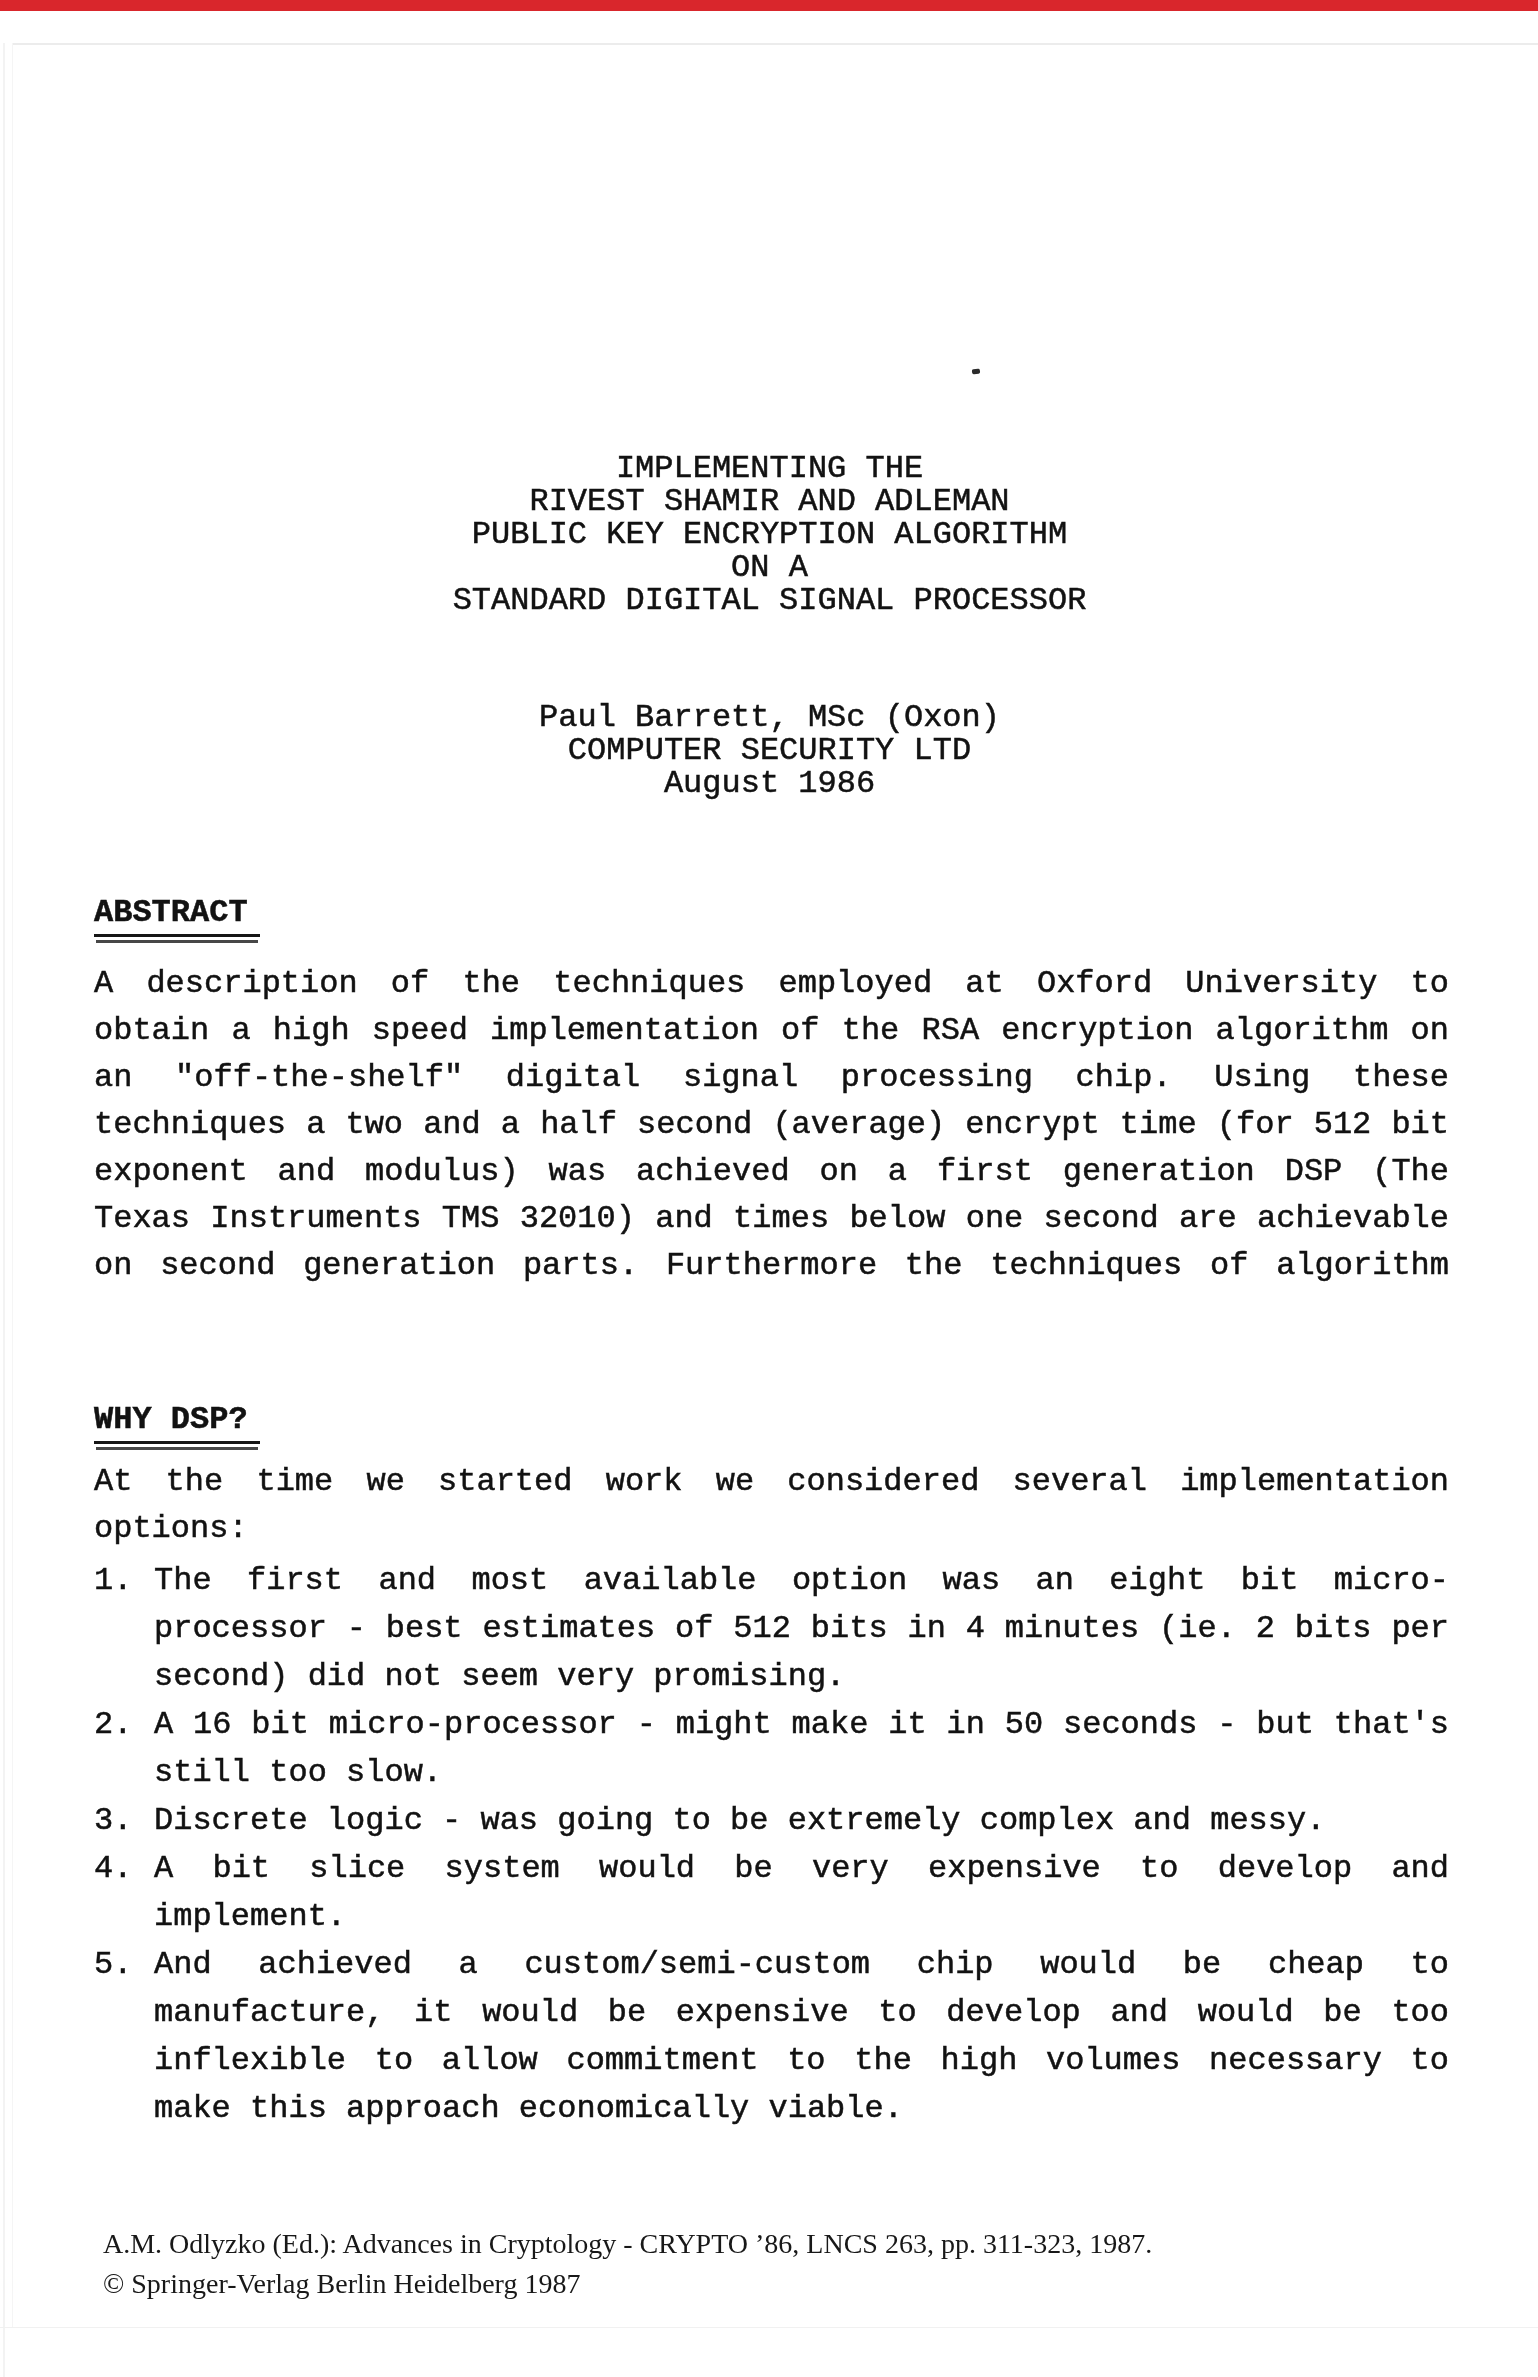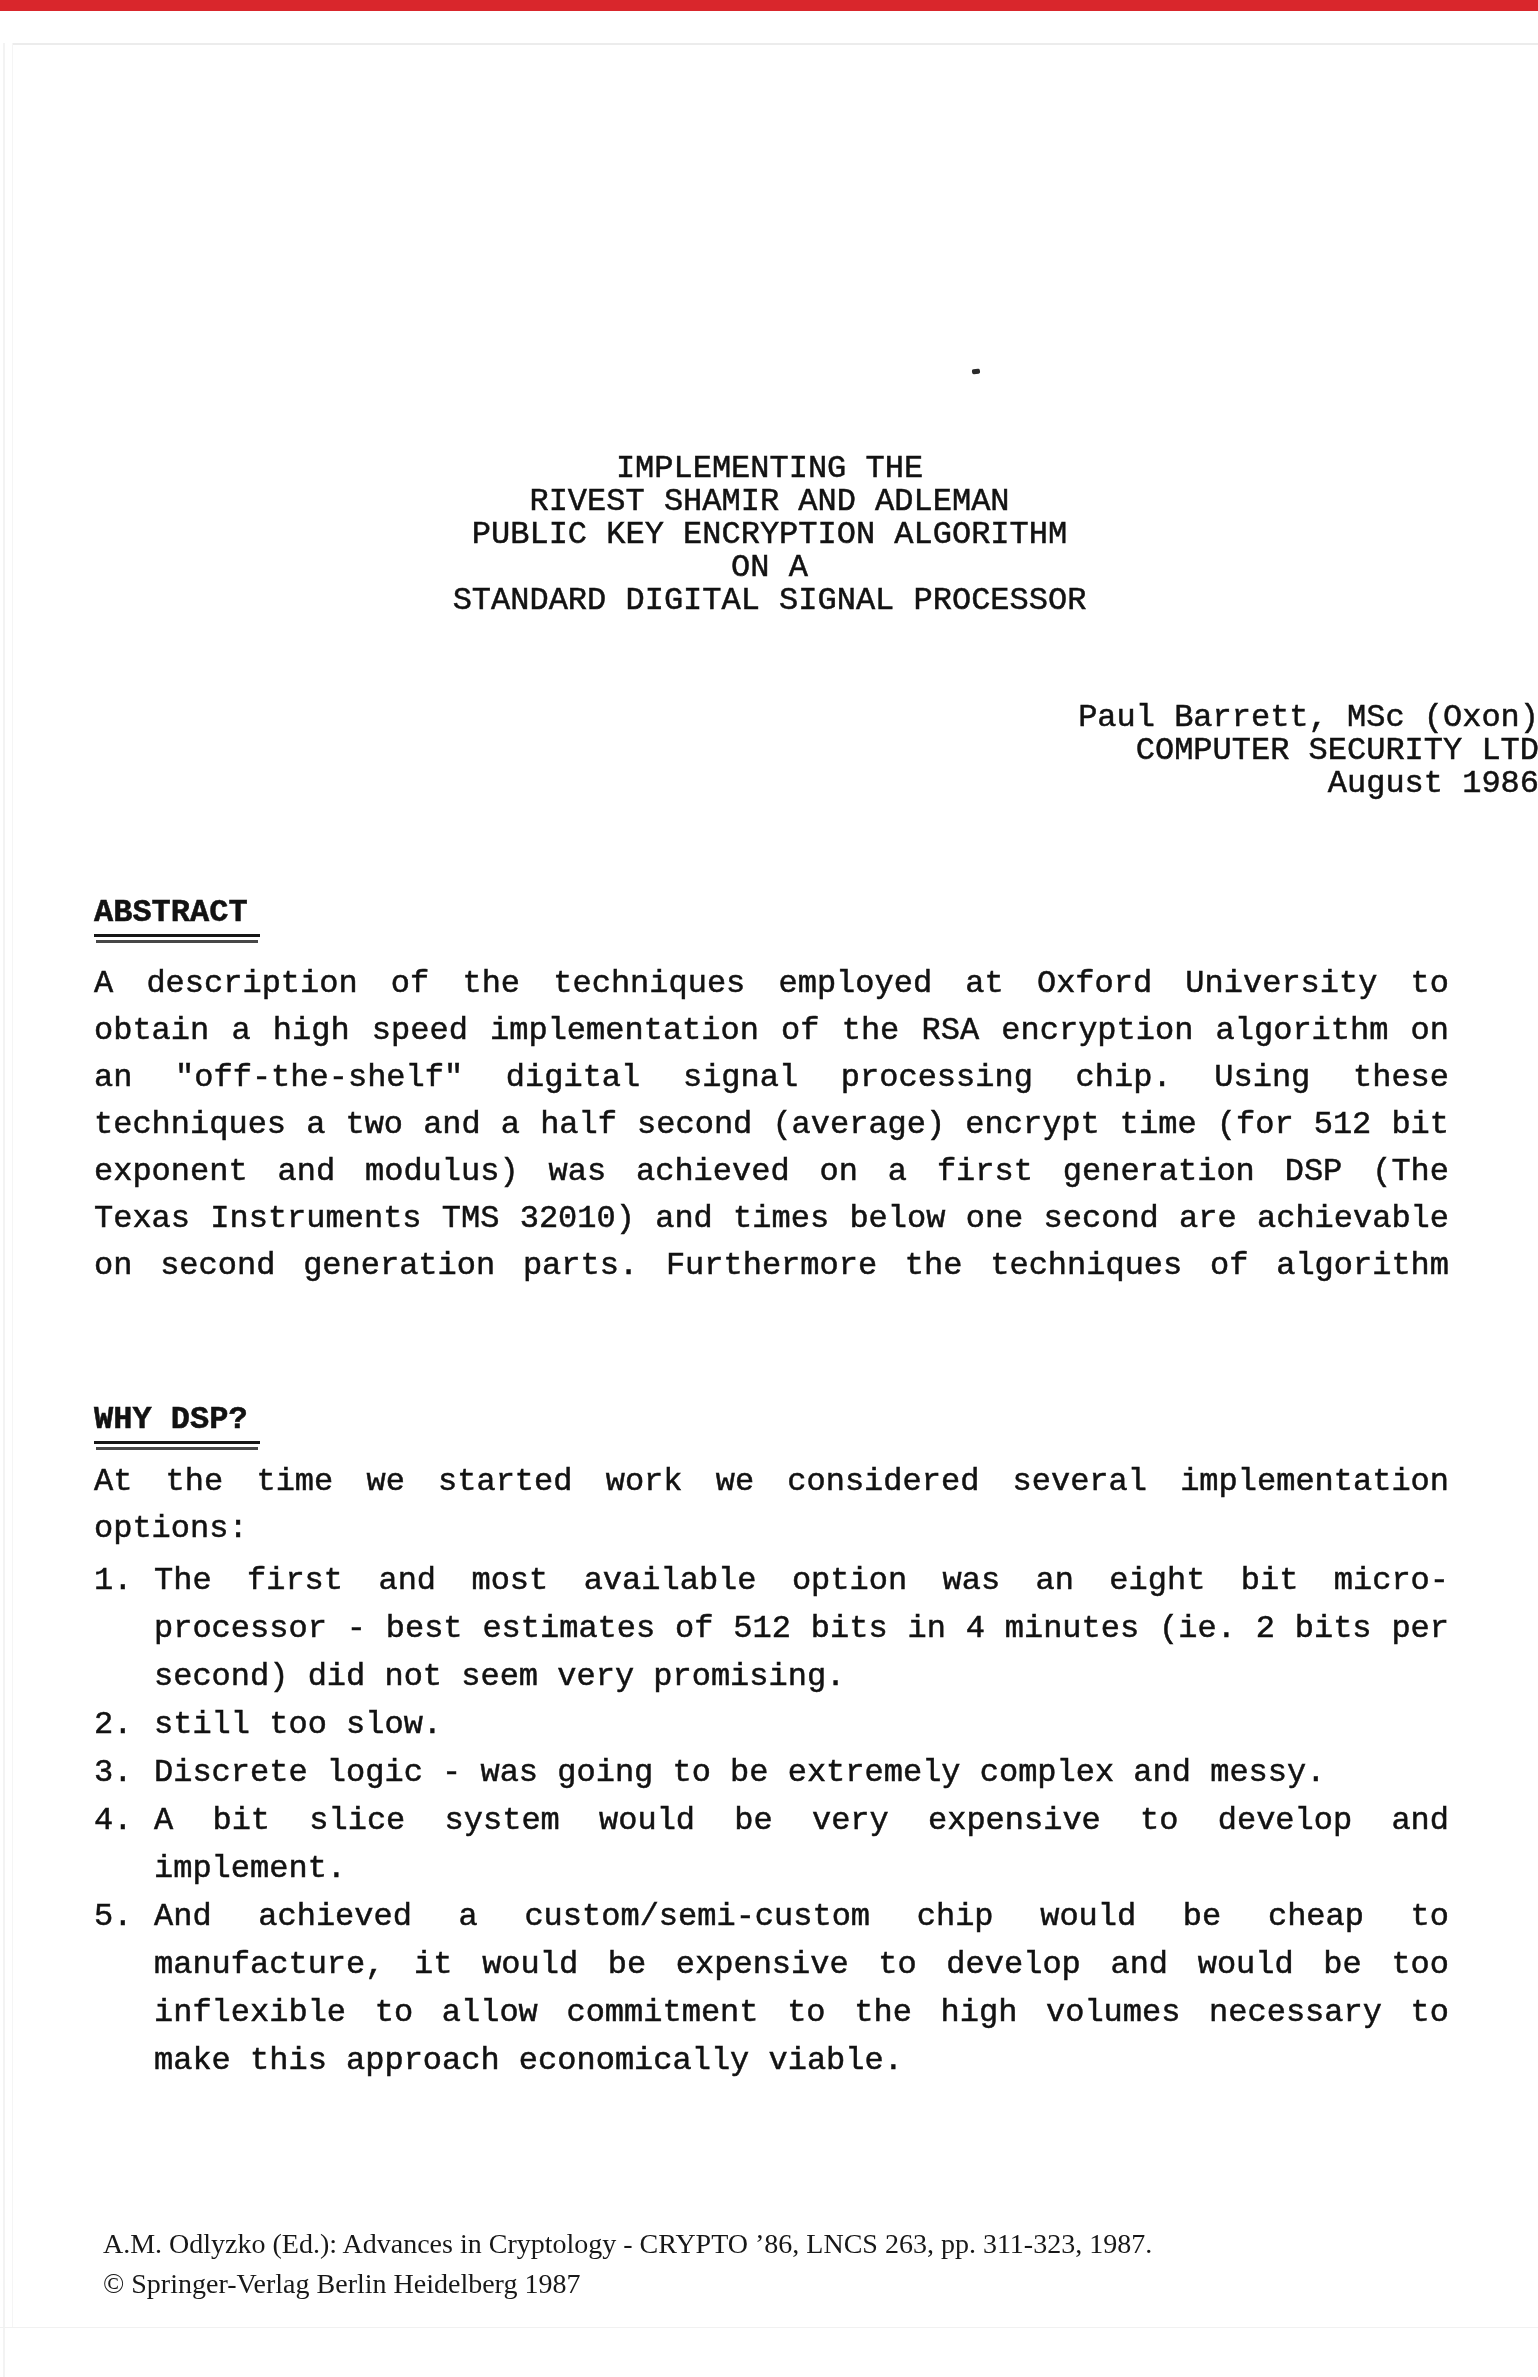--- a/index.html
+++ b/index.html
@@ -25,21 +25,21 @@
   .edge-bottom { left: 0;    top: 2327px; width: 1539px; height: 0.9px; background:#f1f1f1; }
 
   .title-block {
     position: absolute; top: 410px; left: 0; width: 100%;
     font-size: 32px; line-height: 33px; text-align: center;
     letter-spacing: 0;
     margin-top: 42px;
   }
   .author-block {
     position: absolute; top: 701px; left: 0; width: 100%;
-    font-size: 32px; line-height: 33px; text-align: right;
+    font-size: 32px; line-height: 33px; text-align: center;
   }
   .speck {
     position: absolute; left: 972px; top: 369px; width: 7.7px; height: 5.1px;
     background: #2b2b2b; border-radius: 1.7px; transform: rotate(-8deg);
   }
   .sec-heading {
     position: absolute; left: 94px;
     font-size: 32px; line-height: 34px; font-weight: bold;
   }
   .h-abstract { top: 896px; }
@@ -132,20 +132,21 @@
       <div class="li-body">
         <div class="jl">The first and most available option was an eight bit micro-</div>
         <div class="jl">processor - best estimates of 512 bits in 4 minutes (ie. 2 bits per</div>
         <div class="ll">second) did not seem very promising.</div>
       </div>
     </div>
 
     <div class="li">
       <div class="li-marker">2.</div>
       <div class="li-body">
+        <div class="jl">A 16 bit micro-processor - might make it in 50 seconds - but that's</div>
         <div class="ll">still too slow.</div>
       </div>
     </div>
 
     <div class="li">
       <div class="li-marker">3.</div>
       <div class="li-body">
         <div class="ll">Discrete logic - was going to be extremely complex and messy.</div>
       </div>
     </div>

